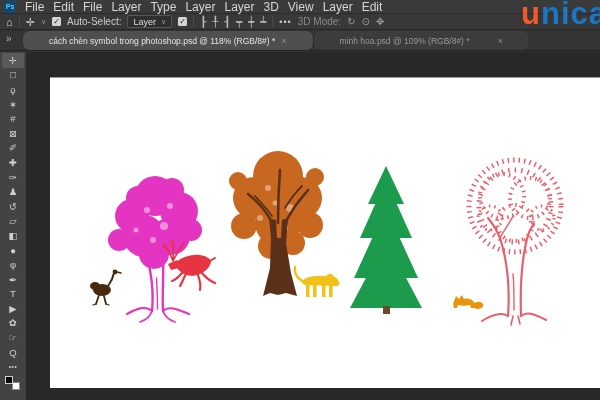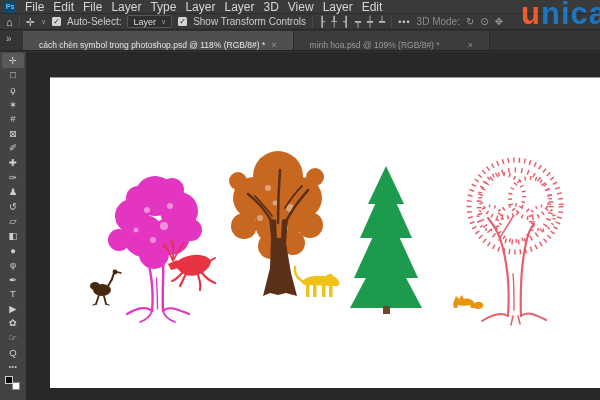--- a/index.html
+++ b/index.html
@@ -34,22 +34,22 @@
   .ellipsis-icon { color:#c8c8c8; font-size:9px; letter-spacing:1px; }
 
   
   .brand { position:absolute; top:-4px; right:-7px; z-index:20;
     font-size:31px; font-weight:bold; letter-spacing:1px; white-space:nowrap; }
 
   
   .tabbar { position:absolute; left:0; top:31px; width:600px; height:20px;
     background:#343434; border-bottom:1px solid #242424; display:flex; align-items:stretch; z-index:3; }
   .tab-expand { position:absolute; left:6px; top:2px; color:#b5b5b5; font-size:10px; }
-  .tab { display:flex; align-items:flex-end; gap:6px; padding:0 16px;
-    font-size:8.5px; white-space:nowrap; border-right:1px solid #2a2a2a; }
+  .tab { display:flex; align-items:center; gap:6px; padding:0 26px;
+    font-size:8.5px; white-space:nowrap; border-right:1px solid #2a2a2a;border-radius:7px; }
   .tab.first { margin-left:23px; }
   .tab.active { background:#4f4f4f; color:#e6e6e6; }
   .tab.inactive { background:#3c3c3c; color:#999999;gap:28px; }
   .tab-close { color:#8f8f8f; font-size:9px; }
 
   
   .workspace { position:absolute; left:0; top:52px; width:600px; height:348px; background:#282828; }
   .toolbar { position:absolute; left:0; top:0; width:26px; height:348px; background:#434343;
     display:flex; flex-direction:column; align-items:center; padding-top:1px; }
   .tool { width:22px; height:14.6px; display:flex; align-items:center; justify-content:center;
@@ -89,21 +89,20 @@
     <span class="vsep"></span>
     <span class="opt-icon">✛</span>
     <span class="opt-chev">∨</span>
     <span class="checkbox">✓</span>
     <span class="opt-label">Auto-Select:</span>
     <span class="dropdown">
       <span>Layer</span>
       <span class="opt-chev">∨</span>
     </span>
     <span class="checkbox">✓</span>
-    <span class="opt-label">Show Transform Controls</span>
     <span class="vsep"></span>
     <span class="align-icon">┠</span>
     <span class="align-icon">╀</span>
     <span class="align-icon">┨</span>
     <span class="align-icon">┯</span>
     <span class="align-icon">┿</span>
     <span class="align-icon">┷</span>
     <span class="vsep"></span>
     <span class="ellipsis-icon">•••</span>
     <span class="opt-label dim">3D Mode:</span>

